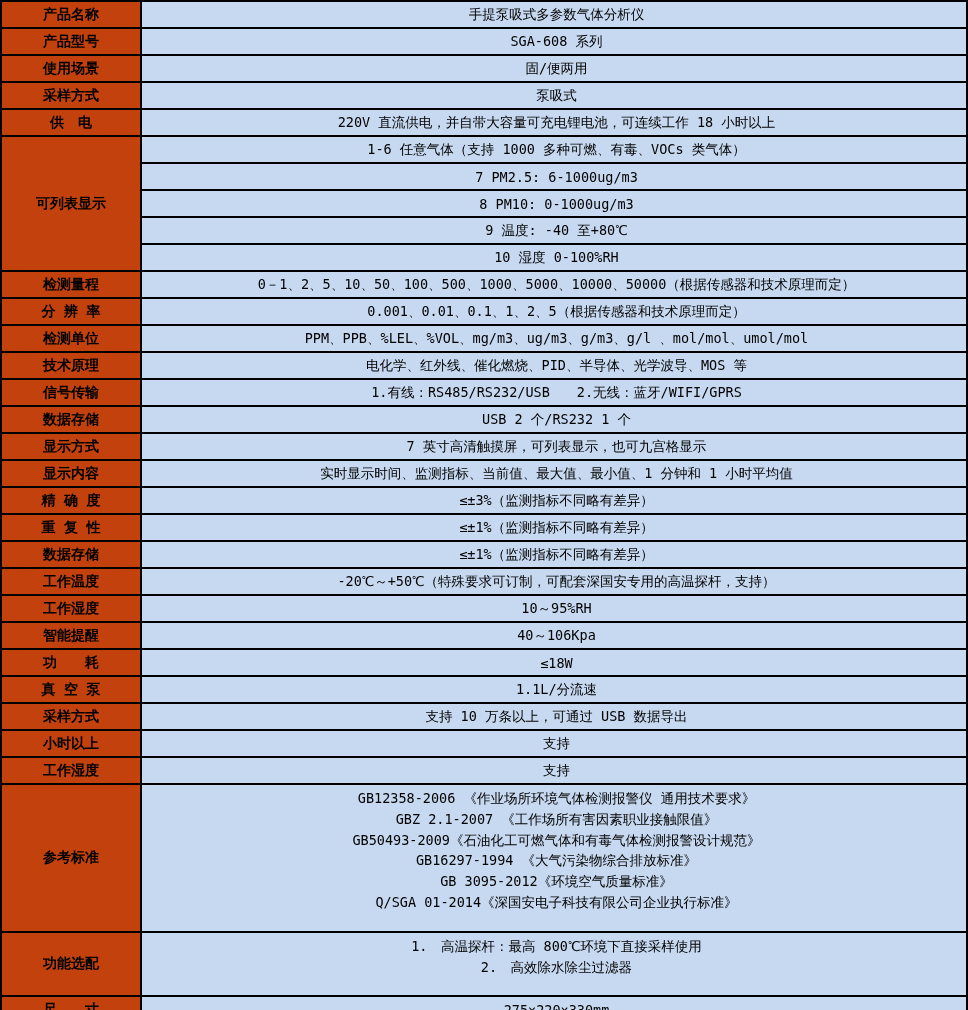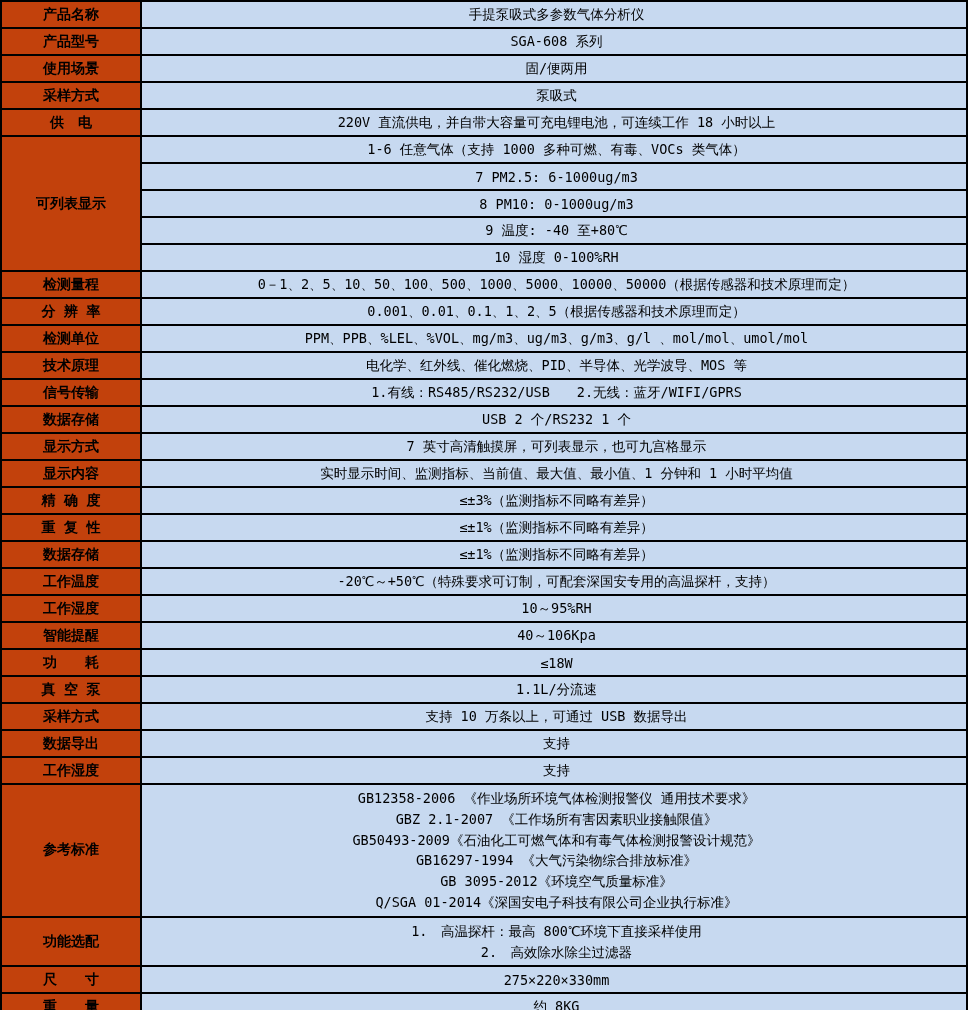--- a/index.html
+++ b/index.html
@@ -32,21 +32,21 @@
     background: #C7D9F0;
     font-size: 13.5px;
     text-align: center;
     padding: 0 6px 0 11px;
     white-space: nowrap;
   }
   tr.std { height: 27px; }
   td.multi {
     white-space: normal;
     padding-top: 3px;
-    padding-bottom: 3px;
+    padding-bottom: 18px;
     margin-top: 37px;
   }
   .cell-line {
     line-height: 20.8px;
     white-space: nowrap;
     overflow: hidden;
   }
 </style>
 </head>
 <body>
@@ -156,21 +156,21 @@
         </tr>
         <tr class="std">
           <th>真 空 泵</th>
           <td>1.1L/分流速</td>
         </tr>
         <tr class="std">
           <th>采样方式</th>
           <td>支持 10 万条以上，可通过 USB 数据导出</td>
         </tr>
         <tr class="std">
-          <th>数据导出</th>
+          <th>小时以上</th>
           <td>支持</td>
         </tr>
         <tr class="std">
           <th>工作湿度</th>
           <td>支持</td>
         </tr>
         <tr>
           <th>参考标准</th>
           <td class="multi">
             <div class="cell-line">GB12358-2006 《作业场所环境气体检测报警仪 通用技术要求》</div>

